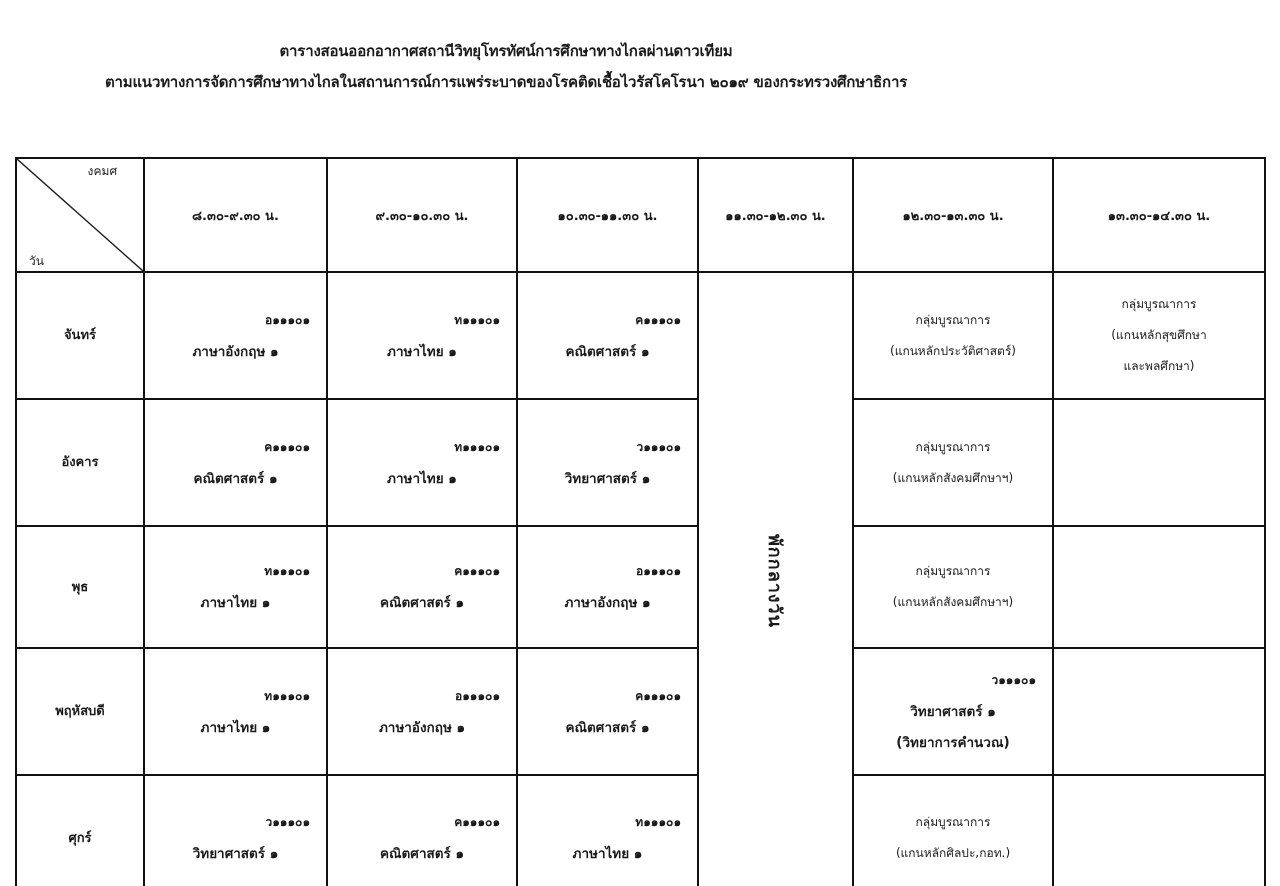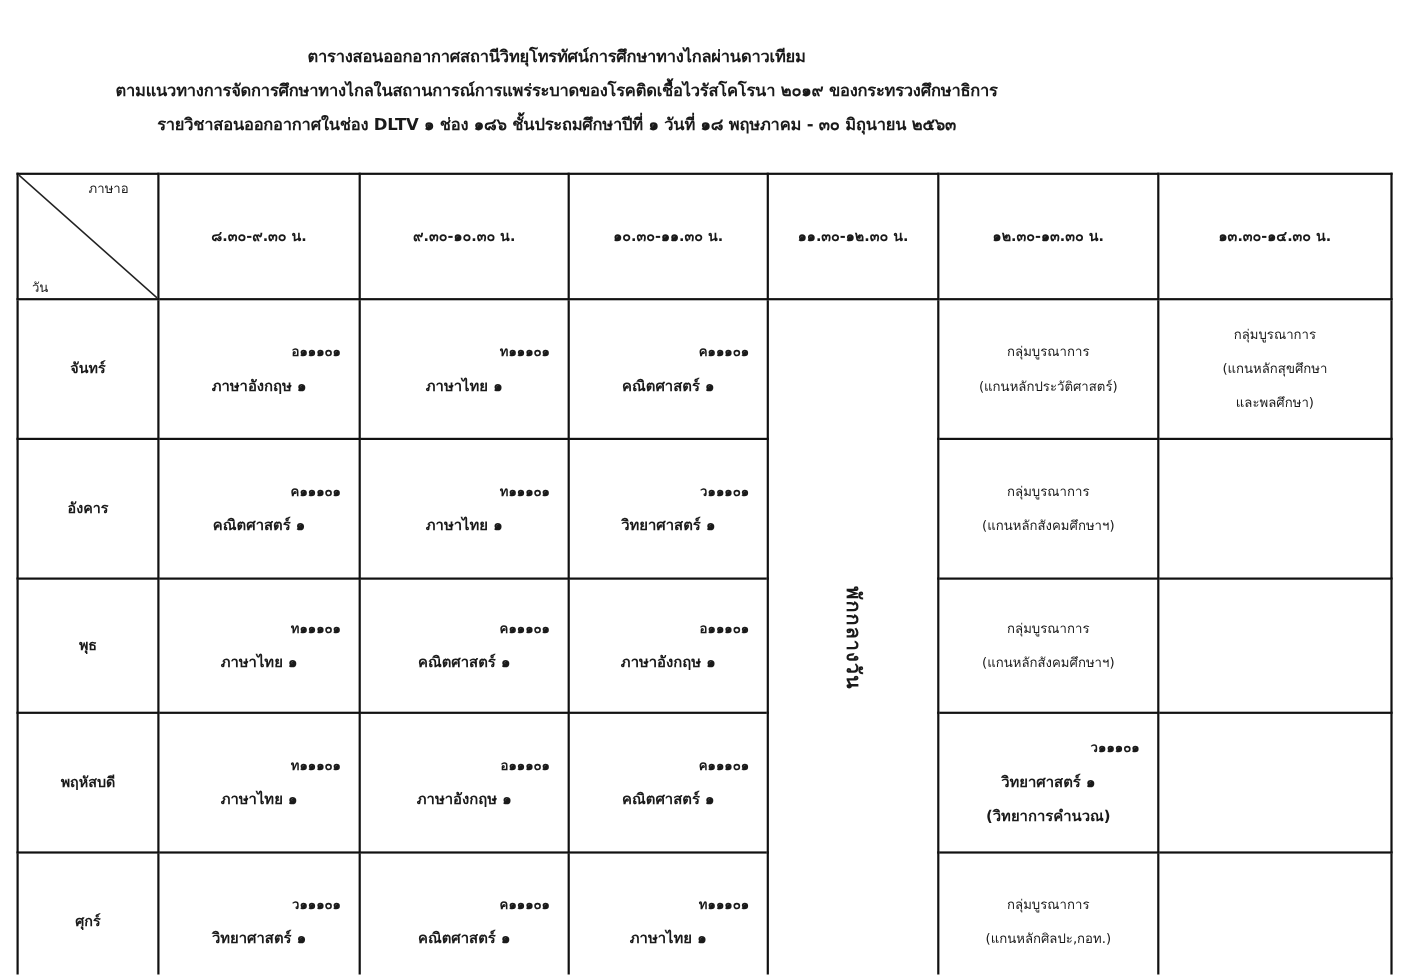--- a/index.html
+++ b/index.html
@@ -37,40 +37,39 @@
       display: inline-block; writing-mode: vertical-rl;
       font-weight: bold; font-size: 18px; letter-spacing: 1px;
     }
   </style>
 </head>
 <body>
 
 <div class="titles">
   <div>ตารางสอนออกอากาศสถานีวิทยุโทรทัศน์การศึกษาทางไกลผ่านดาวเทียม</div>
   <div>ตามแนวทางการจัดการศึกษาทางไกลในสถานการณ์การแพร่ระบาดของโรคติดเชื้อไวรัสโคโรนา ๒๐๑๙ ของกระทรวงศึกษาธิการ</div>
-  <div>รายวิชาสอนออกอากาศในช่อง DLTV ๑ ช่อง ๑๘๖ ชั้นประถมศึกษาปีที่ ๑ วันที่ ๑๘ พฤษภาคม - ๓๐ มิถุนายน ๒๕๖๓</div>
 </div>
 
 <table class="schedule">
   <colgroup>
     <col style="width:128px">
       <col style="width:183px">
       <col style="width:190px">
     <col style="width:181px">
       <col style="width:155px">
       <col style="width:200px">
       <col style="width:212px">
   </colgroup>
   <tbody>
       <tr class="hdr">
     <td class="corner">
       <svg viewBox="0 0 100 100" preserveAspectRatio="none">
         <line x1="0" y1="0" x2="100" y2="100" stroke="#222" stroke-width="1.4" vector-effect="non-scaling-stroke"></line>
       </svg>
-      <span class="c-time">ภาษาอ</span>
+      <span class="c-time">งคมศ</span>
       <span class="c-day">วัน</span>
     </td>
     <td class="time">๘.๓๐-๙.๓๐ น.</td>
     <td class="time">๙.๓๐-๑๐.๓๐ น.</td>
     <td class="time">๑๐.๓๐-๑๑.๓๐ น.</td>
     <td class="time">๑๑.๓๐-๑๒.๓๐ น.</td>
     <td class="time">๑๒.๓๐-๑๓.๓๐ น.</td>
     <td class="time">๑๓.๓๐-๑๔.๓๐ น.</td>
   </tr>
 

